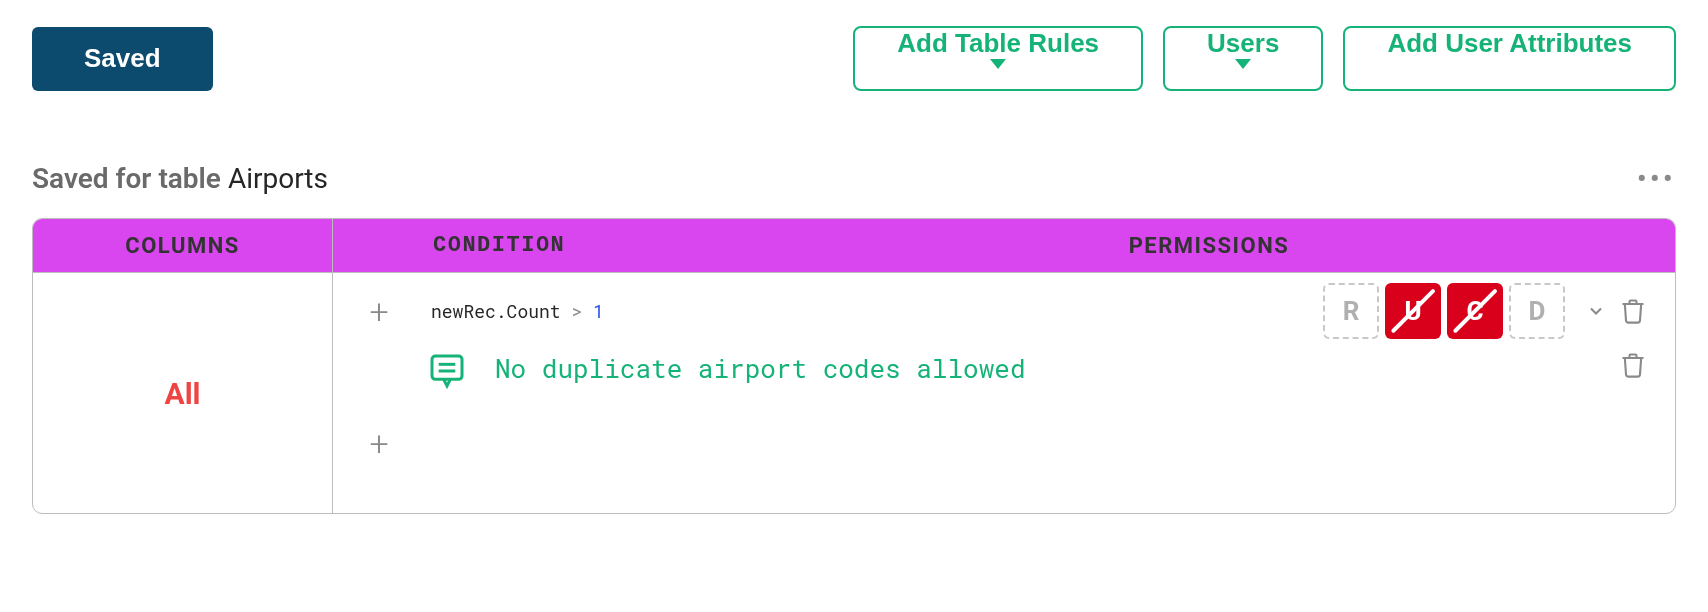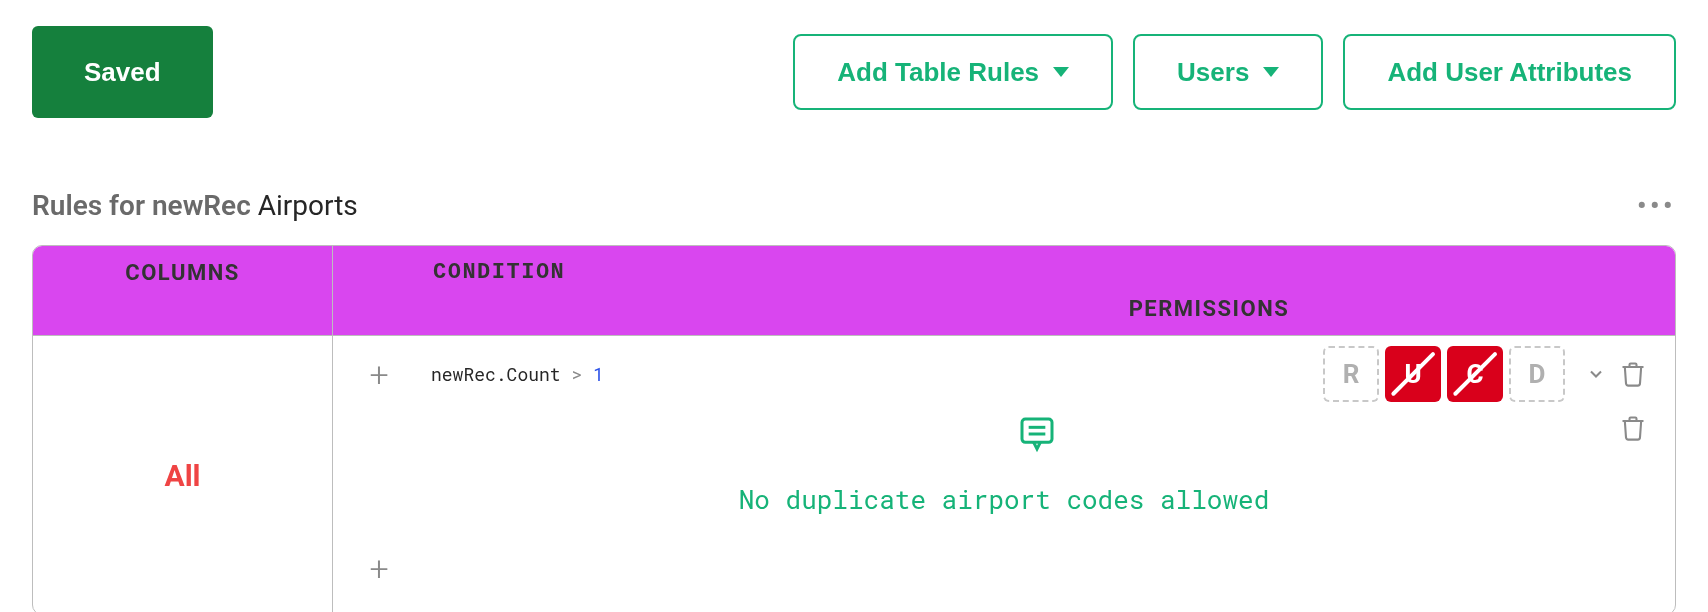--- a/index.html
+++ b/index.html
@@ -12,44 +12,44 @@
     height: 612px;
     position: relative;
   }
   .toolbar {
     display: flex;
     align-items: center;
     padding: 26px 32px 0 32px;
     gap: 20px;
   }
   .saved-btn {
-    background: #15803d;
+    background: #0c4a6e;
     color: #fff;
     border: none;
     border-radius: 6px;
     padding: 16px 52px;
-    height: 92px;
+    height: 64px;
     font-size: 26px;
     font-weight: 600;
     cursor: default;
   }
   .spacer-flex { flex: 1; }
   .green-btn {
     background: #fff;
     color: #16b378;
     border: 2px solid #16b378;
     border-radius: 8px;
     padding: 0 42px;
-    height: 76px;
+    height: 65px;
     font-size: 26px;
     font-weight: 600;
     display: flex;
     align-items: center;
-    gap: 14px;
-    cursor: pointer;
+    cursor: pointer;
+    flex-direction: column;
   }
   .green-btn .caret {
     width: 0;
     height: 0;
     border-left: 8px solid transparent;
     border-right: 8px solid transparent;
     border-top: 10px solid #16b378;
   }
   .section-title-row {
     display: flex;
@@ -86,21 +86,21 @@
   .th {
     font-size: 22px;
     font-weight: 700;
     letter-spacing: 1.5px;
     color: #333;
     padding: 14px 0;
     text-align: center;
   }
   .th-col1 { width: 300px; border-right: 1.5px solid #bdbdbd; }
   .th-col2 { width: 410px; text-align: left; padding-left: 100px; font-family: Liberation Mono, monospace;}
-  .th-col3 { flex: 1; margin-top: 36px; }
+  .th-col3 { flex: 1; }
   .tbody-row {
     display: flex;
     min-height: 240px;
   }
   .td-col1 {
     width: 300px;
     border-right: 1.5px solid #bdbdbd;
     display: flex;
     align-items: center;
     justify-content: center;
@@ -193,25 +193,24 @@
     position: absolute;
     right: 28px;
     color: #8a8a8a;
     cursor: pointer;
     display: flex;
     align-items: center;
   }
   .trash-btn svg { width: 28px; height: 28px; }
   .memo-row {
     display: flex;
-    align-items: center;
+    align-items: flex-start;
     padding: 2px 28px 20px 28px;
     gap: 28px;
     position: relative;
-    flex-direction: column;
   }
   .memo-icon {
     margin-left: 66px;
     color: #16b378;
     display: flex;
   }
   .memo-icon svg { width: 40px; height: 40px; }
   .memo-text {
     font-family: "SFMono-Regular", Consolas, "Roboto Mono", monospace;
     font-size: 26px;
@@ -237,21 +236,21 @@
     <span>Users</span>
     <span class="caret"></span>
   </button>
   <button class="green-btn">
     <span>Add User Attributes</span>
   </button>
 </div>
 
 <div class="section-title-row">
   <div class="section-title">
-    <span>Rules for newRec </span><span class="bold">Airports</span>
+    <span>Saved for table </span><span class="bold">Airports</span>
   </div>
   <div class="dots">•••</div>
 </div>
 
 <div class="rules-table">
   <div class="thead-row">
     <div class="th th-col1">COLUMNS</div>
     <div class="th th-col2">CONDITION</div>
     <div class="th th-col3">PERMISSIONS</div>
   </div>

